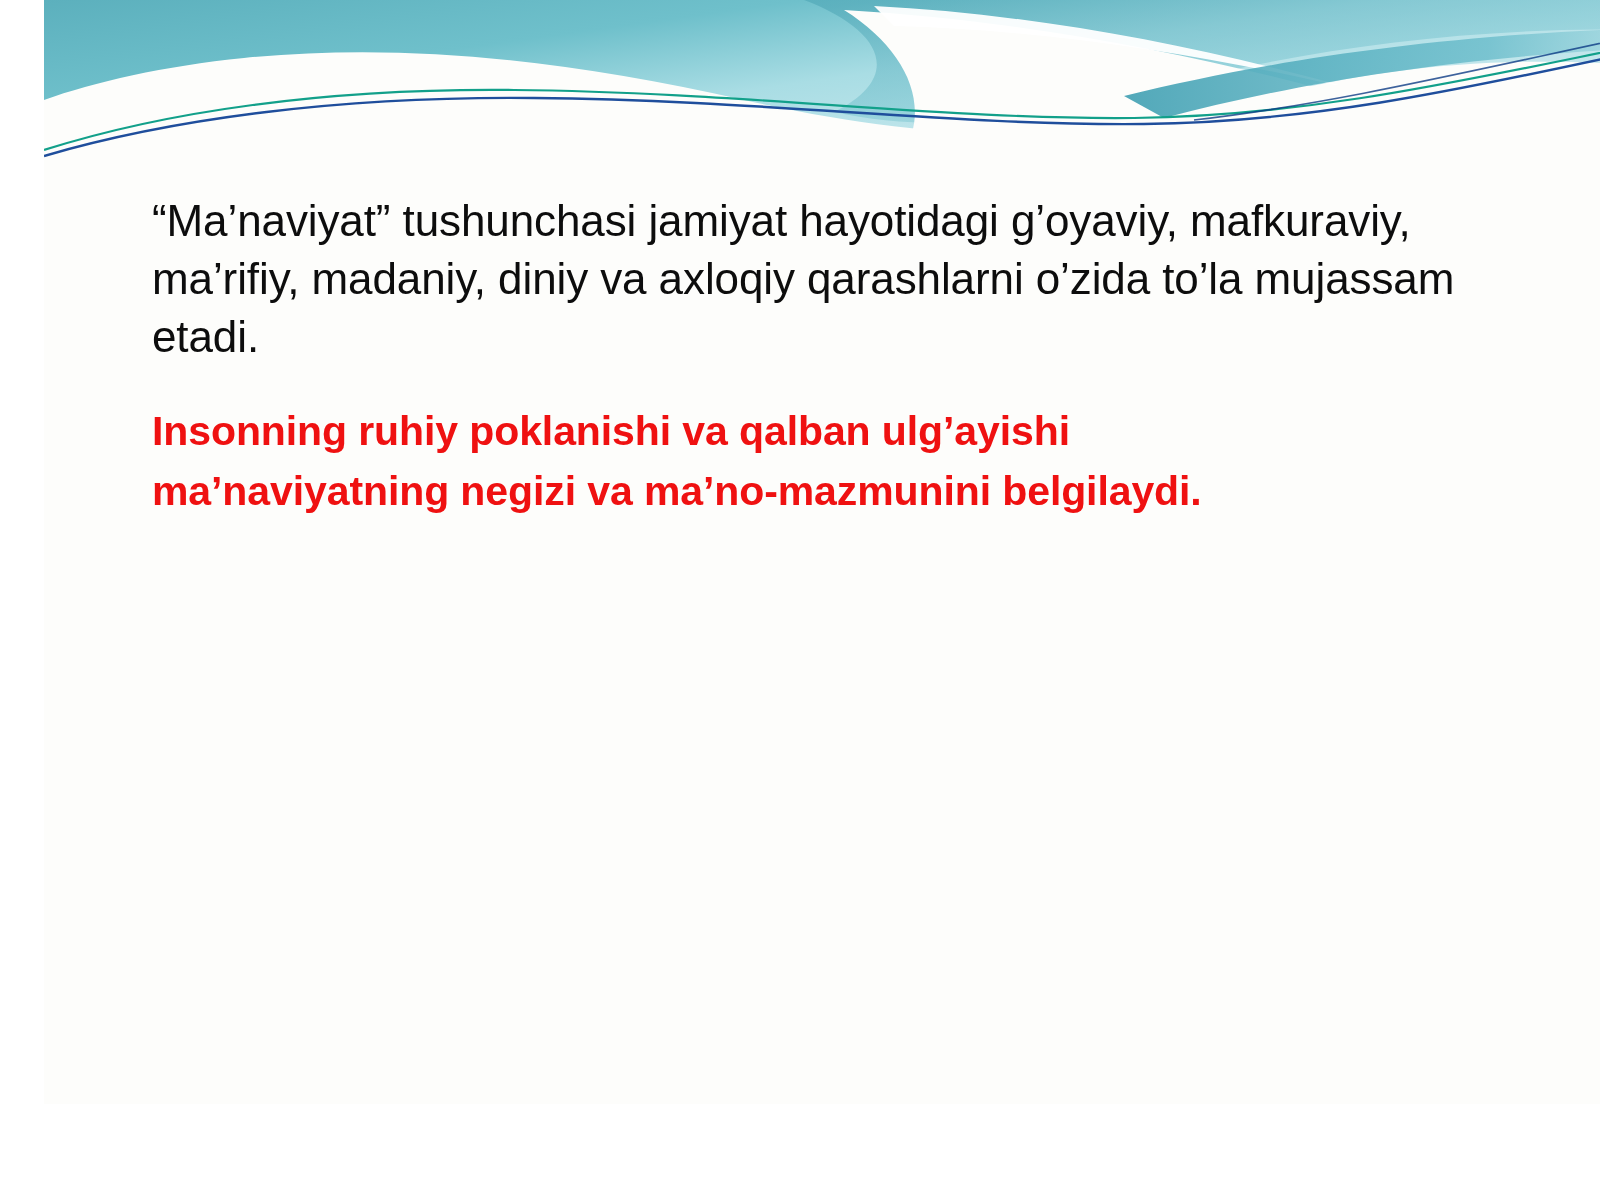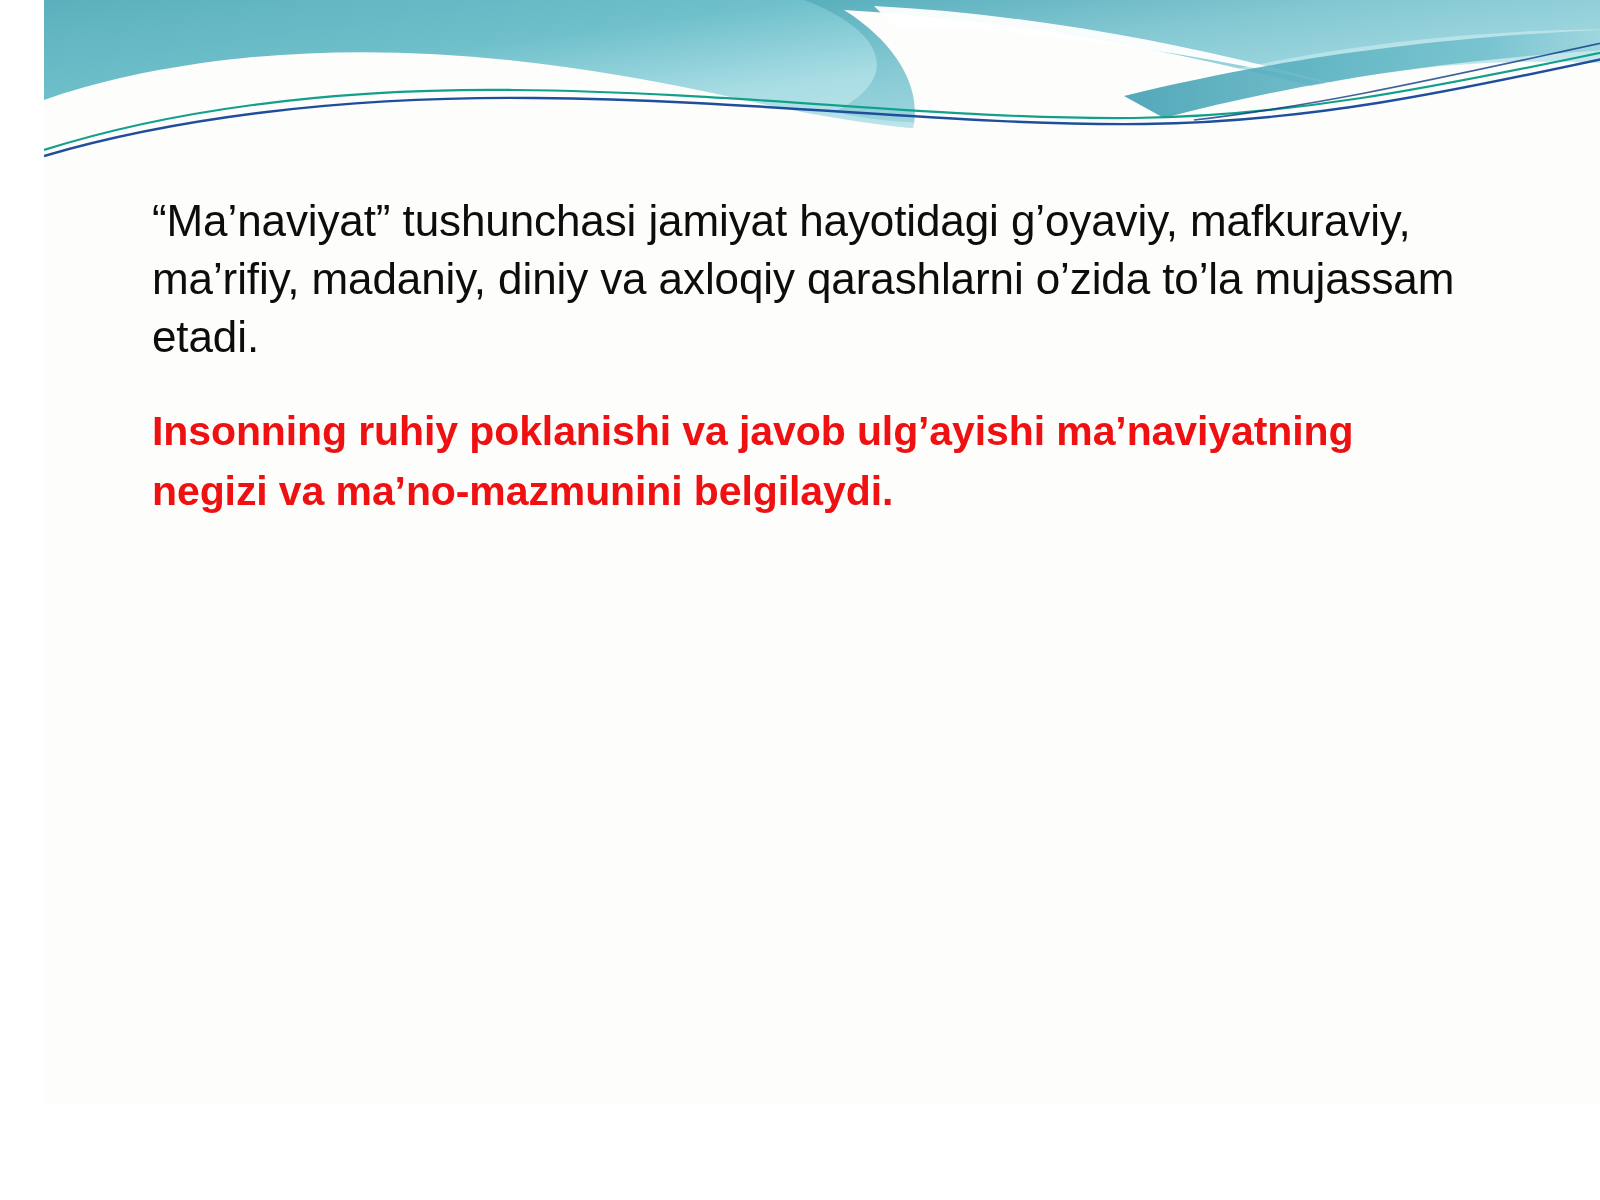--- a/index.html
+++ b/index.html
@@ -120,17 +120,17 @@
 
       <path d="M0,150 C120,112 280,88 470,90 C700,92 900,120 1090,118 C1270,116 1430,78 1600,44" fill="none" stroke="#12a08a" stroke-width="2.2"></path>
       <path d="M0,156 C130,118 300,96 490,98 C720,100 910,126 1100,124 C1280,122 1440,84 1600,50" fill="none" stroke="#1f4e9c" stroke-width="2.4"></path>
       <path d="M1150,120 C1290,104 1430,70 1600,34" fill="none" stroke="#0d3b84" stroke-width="1.6" opacity="0.8"></path>
     </svg>
   </div>
 
   <div class="content">
     <p class="para para-intro">“Ma’naviyat” tushunchasi jamiyat hayotidagi g’oyaviy, mafkuraviy, ma’rifiy, madaniy, diniy va axloqiy qarashlarni o’zida to’la mujassam etadi.</p>
 
-    <p class="para para-red">Insonning ruhiy poklanishi va javob ulg’ayishi ma’naviyatning negizi va ma’no-mazmunini belgilaydi.</p>
+    <p class="para para-red">Insonning ruhiy poklanishi va qalban ulg’ayishi ma’naviyatning negizi va ma’no-mazmunini belgilaydi.</p>
 
   </div>
 
 </div>
 
 </body></html>

